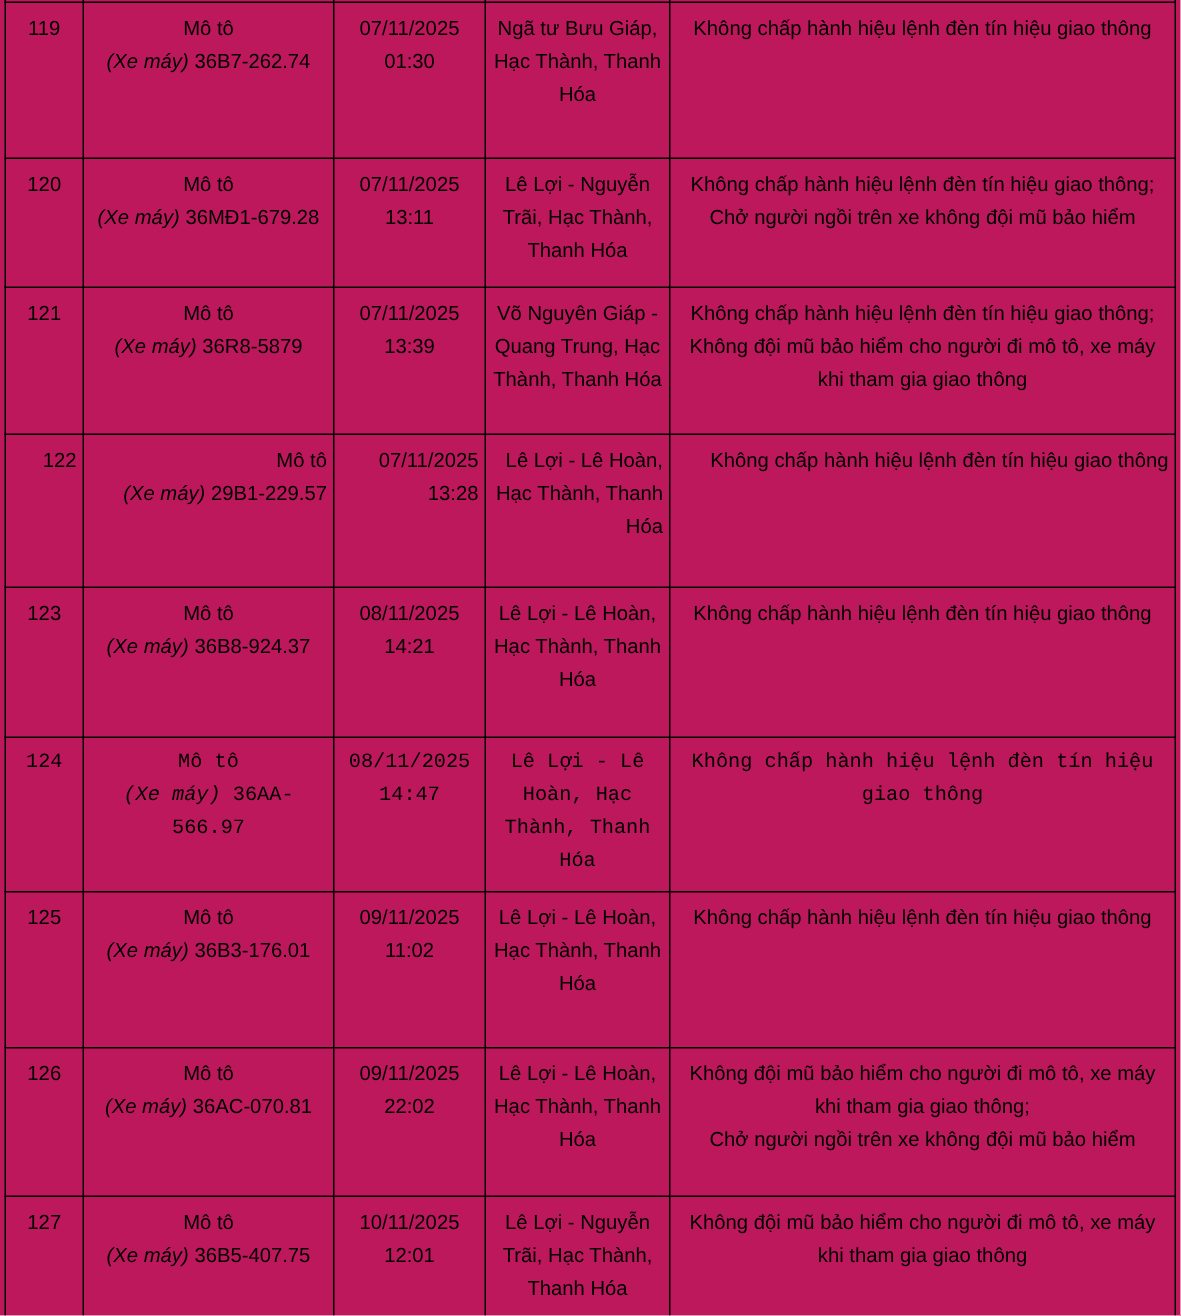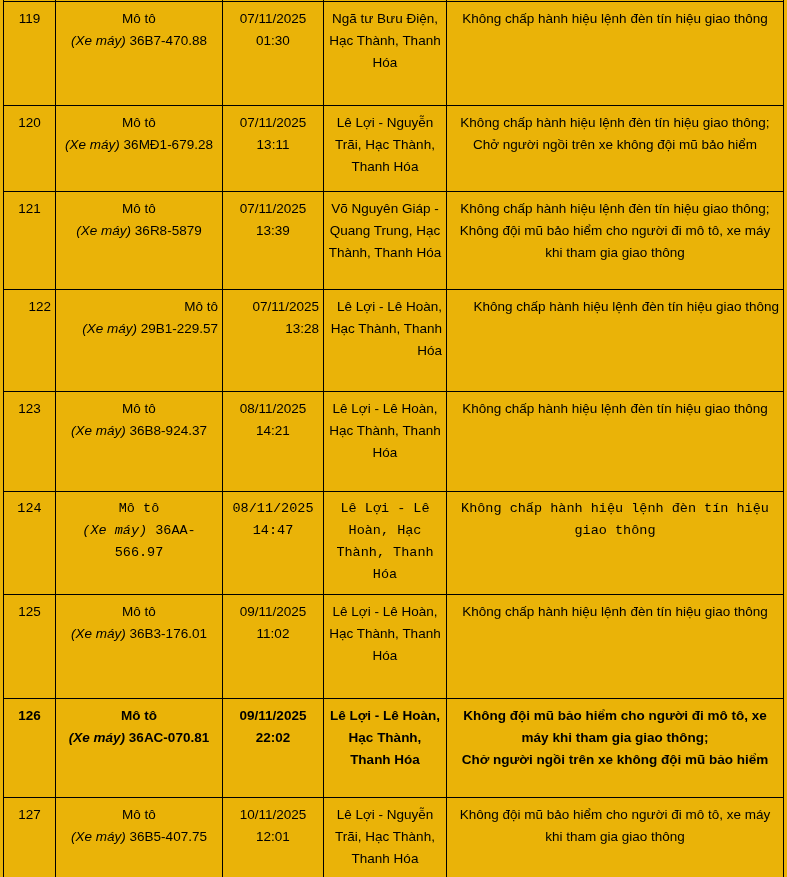--- a/index.html
+++ b/index.html
@@ -1,21 +1,21 @@
 <!DOCTYPE html>
 <html><head>
 <meta charset="utf-8">
 <style>
   html, body { margin: 0; padding: 0; background: #ffffff; }
   .viewport {
     position: relative;
     width: 787px;
     height: 877px;
     overflow: hidden;
-    background: #eab308;
+    background: #be185d;
     font-family: "Liberation Sans", sans-serif;
     color: #000000;
   }
   table.violations {
     border-collapse: collapse;
     table-layout: fixed;
     width: 780px;
     margin-left: 3px;
   }
   table.violations td {
@@ -34,21 +34,21 @@
     padding: 0;
   }
   
   #tbody tr:nth-child(2) td { height: 89px; }
   #tbody tr:nth-child(3) td { height: 71px; }
   #tbody tr:nth-child(4) td { height: 83px; }
   #tbody tr:nth-child(5) td { height: 87px; text-align: right; }
   #tbody tr:nth-child(6) td { height: 85px; }
   #tbody tr:nth-child(7) td { height: 87px; font-family: Liberation Mono, monospace; }
   #tbody tr:nth-child(8) td { height: 89px; }
-  #tbody tr:nth-child(9) td { height: 84px; font-weight: bold; }
+  #tbody tr:nth-child(9) td { height: 84px; }
   #tbody tr:nth-child(10) td { height: 86px; }
   .veh-note { font-style: italic; }
   .vio-item { margin: 0; }
   col.c-no  { width: 52px; }
   col.c-veh { width: 167px; }
   col.c-time{ width: 101px; }
   col.c-loc { width: 123px; }
   col.c-vio { width: 337px; }
 </style>
 </head>
@@ -71,28 +71,28 @@
         <td></td>
         <td></td>
       </tr>
 
   <tr>
     <td>
       <div class="row-no">119</div>
     </td>
     <td>
       <div class="veh-type">Mô tô</div>
-      <div class="veh-line2"><span class="veh-note">(Xe máy)</span> <span class="veh-plate">36B7-470.88</span></div>
+      <div class="veh-line2"><span class="veh-note">(Xe máy)</span> <span class="veh-plate">36B7-262.74</span></div>
     </td>
     <td>
       <div class="date">07/11/2025</div>
       <div class="time">01:30</div>
     </td>
     <td>
-      <div class="loc">Ngã tư Bưu Điện, Hạc Thành, Thanh Hóa</div>
+      <div class="loc">Ngã tư Bưu Giáp, Hạc Thành, Thanh Hóa</div>
     </td>
     <td>
             <div class="vio-item">Không chấp hành hiệu lệnh đèn tín hiệu giao thông</div>
           </td>
   </tr>
 
   <tr>
     <td>
       <div class="row-no">120</div>
     </td>

